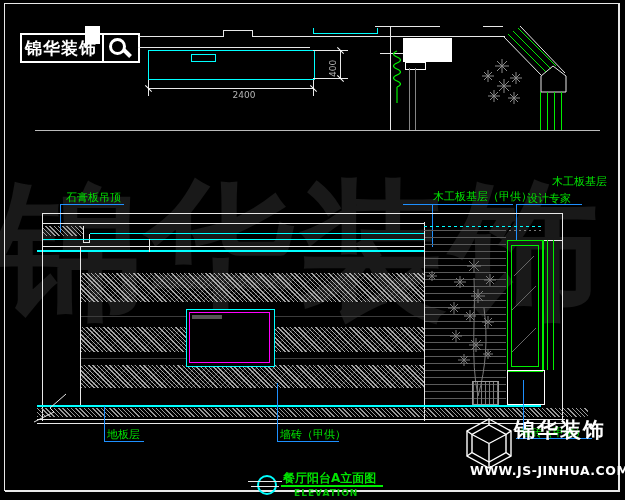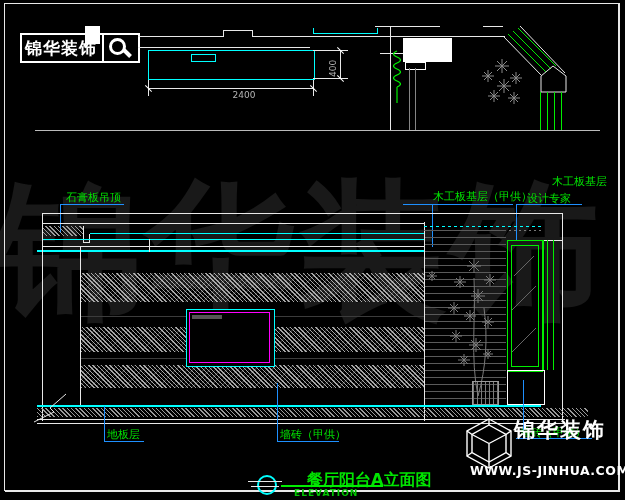--- a/index.html
+++ b/index.html
@@ -213,21 +213,21 @@
   <div class="a b z2" style="left:277px;top:441px;width:62px;height:1px"></div>
   <div class="lbl z2" style="left:280px;top:429px;">墙砖（甲供）</div>
 
   <div class="a b z2" style="left:523px;top:380px;width:1px;height:58px"></div>
   <div class="a b z2" style="left:516px;top:438px;width:76px;height:1px"></div>
   <div class="lbl z2" style="left:520px;top:427px;">墙砖（甲供）</div>
 
   <div class="a z2" style="left:257px;top:475px;width:16px;height:16px;border:2px solid #0ff;border-radius:50%;"></div>
   <div class="a w z2" style="left:248px;top:481px;width:34px;height:1px"></div>
   <div class="a w z2" style="left:251px;top:486px;width:28px;height:1px"></div>
-  <div class="a z2" style="left:283px;top:470px;color:#00e400;font-size:16px;font-weight:bold;white-space:nowrap;margin-left:24px;">餐厅阳台A立面图</div>
+  <div class="a z2" style="left:283px;top:470px;color:#00e400;font-size:12px;font-weight:bold;white-space:nowrap;">餐厅阳台A立面图</div>
   <div class="a g z2" style="left:281px;top:485px;width:102px;height:2px"></div>
   <div class="a z2" style="left:294px;top:488px;color:#00c400;font-size:9px;font-weight:bold;letter-spacing:1px;">ELEVATION</div>
 
   <svg style="left:462px;top:417px;z-index:10;" width="54" height="52" viewBox="0 0 54 52">
     <g stroke="#fff" stroke-width="1.4" fill="none">
       <path d="M27 2 L49 14 L49 39 L27 51 L5 39 L5 14 Z"></path>
       <path d="M27 8 L44 17.5 L44 35.5 L27 45 L10 35.5 L10 17.5 Z"></path>
       <path d="M27 2 L27 8 M49 14 L44 17.5 M49 39 L44 35.5 M27 51 L27 45 M5 39 L10 35.5 M5 14 L10 17.5"></path>
       <path d="M27 26.5 L10 17.5 M27 26.5 L44 17.5 M27 26.5 L27 45"></path>
     </g>

